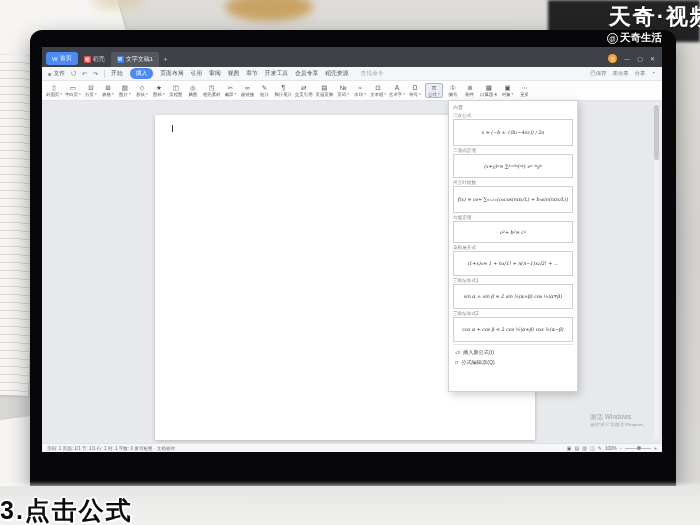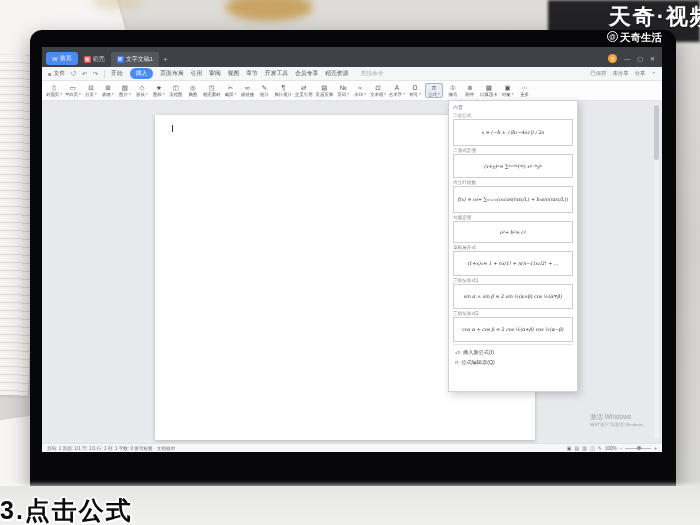--- a/index.html
+++ b/index.html
@@ -69,21 +69,21 @@
   
   .statusbar{left:0;top:396px;width:620px;height:9px;background:#f6f7f8;border-top:1px solid #e0e1e3;
     display:flex;align-items:center;font-size:4.6px;color:#65686c;padding:0 5px;box-sizing:border-box;}
   .sb-right{margin-left:auto;display:flex;gap:3px;align-items:center;}
   .sb-ic{font-size:5px;color:#6e7control;color:#6e7175;}
   .slider{width:26px;height:1px;background:#b9bbbe;position:relative;}
   .knob{position:absolute;left:12px;top:-1.5px;width:4px;height:4px;border-radius:50%;background:#8d9093;}
   
   .wm-big{right:-14px;top:2px;font-size:22px;font-weight:bold;color:#fff;letter-spacing:2px;
     text-shadow:0 1px 2px rgba(0,0,0,.45);z-index:30;white-space:nowrap;}
-  .wm-small{right:38px;top:31px;display:flex;align-items:flex-start;gap:2px;z-index:30;color:#fff;font-weight:bold;font-size:10.5px;
+  .wm-small{right:38px;top:31px;display:flex;align-items:center;gap:2px;z-index:30;color:#fff;font-weight:bold;font-size:10.5px;
     text-shadow:0 1px 1px rgba(0,0,0,.5);}
   .at-circle{width:9px;height:9px;border:1px solid #fff;border-radius:50%;font-size:6.5px;display:flex;align-items:center;justify-content:center;}
   .caption-strip{left:0;top:486px;width:700px;height:48px;background:linear-gradient(180deg,#e6e6e5,#f3f3f2);z-index:20;
     display:flex;align-items:center;justify-content:flex-start;box-shadow:0 -2px 4px rgba(255,255,255,.6);}
   .caption{font-size:25px;font-weight:900;color:#0a0a0a;letter-spacing:2px;
     text-shadow:2px 0 0 #fff,-2px 0 0 #fff,0 2px 0 #fff,0 -2px 0 #fff,1.5px 1.5px 0 #fff,-1.5px 1.5px 0 #fff,1.5px -1.5px 0 #fff,-1.5px -1.5px 0 #fff;}
 </style>
 </head>
 <body>
 

